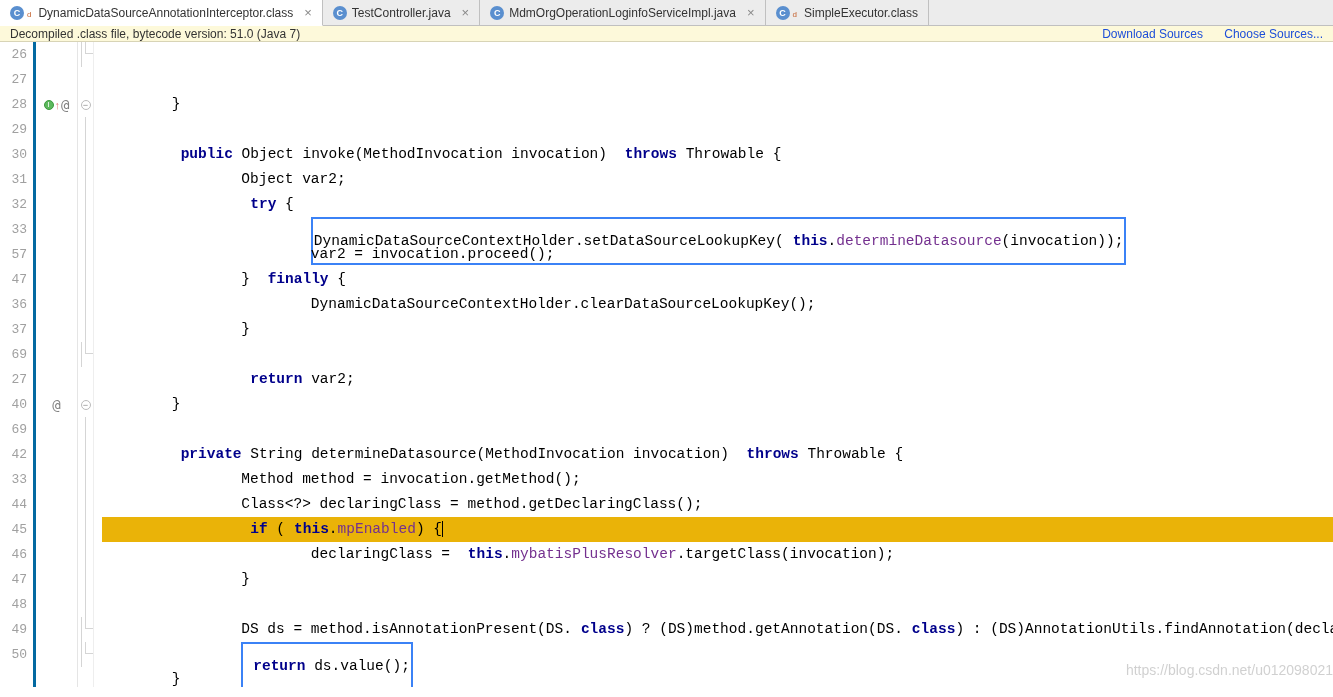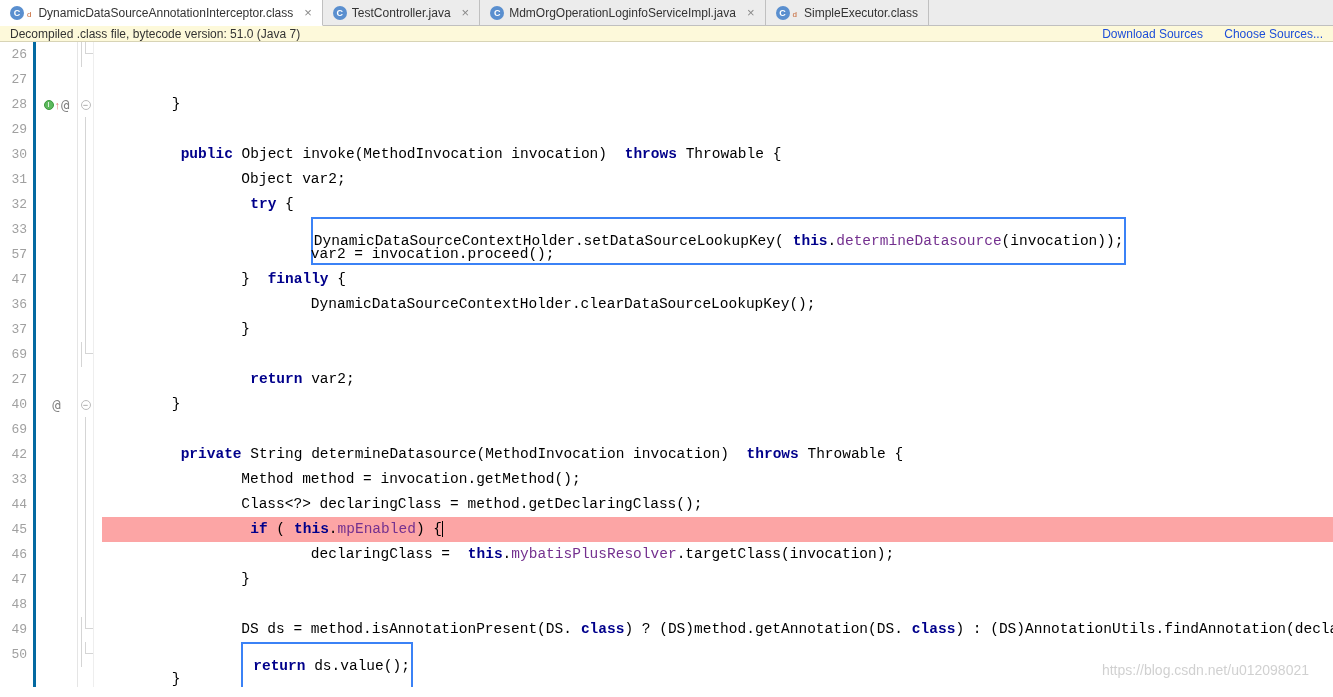--- a/index.html
+++ b/index.html
@@ -74,29 +74,29 @@
 .fold-col .fold-end  { width:8px; height:12px; border-left:1px solid #d5d5d5; border-bottom:1px solid #d5d5d5; margin-top:-13px;}
 .circle-minus { width:10px;height:10px;border:1px solid #bbb;border-radius:50%;display:inline-flex;align-items:center;justify-content:center;background:#fff;font-size:9px;line-height:8px;color:#888;}
 
 .code {
   flex:1; overflow:auto;
   font-family: "SimSun","Consolas","Courier New",monospace;
   font-size:14.5px; line-height:25px;
   padding-left:8px; white-space:pre; position:relative;
 }
 .code .line { height:25px; position:relative; }
-.code .hl-current { background:#fca5a5; display:block; width:100%; }
+.code .hl-current { background:#eab308; display:block; width:100%; }
 
 .kw { color:#00008b; font-weight:bold;margin-left:9px; }
 .purple { color:#74308f; }
 .txt { color:#000; }
 .caret { border-left:1px solid #000; }
 .redbox { border:2px solid #3b82f6; padding:12px 1px; display:inline-block; line-height:20px;}
 .watermark {
-  position:absolute; right:24px; bottom:4px; color:rgba(120,120,120,.35);
+  position:absolute; right:0; bottom:4px; color:rgba(120,120,120,.35);
   font-family:Arial,sans-serif; font-size:14px; pointer-events:none;
 }
 </style>
 </head>
 <body>
 
 <div class="tabs-bar" id="tabs-bar">
     <div class="tab active">
       <span class="file-icon class">C</span>
       <span class="sub-c">d</span>

